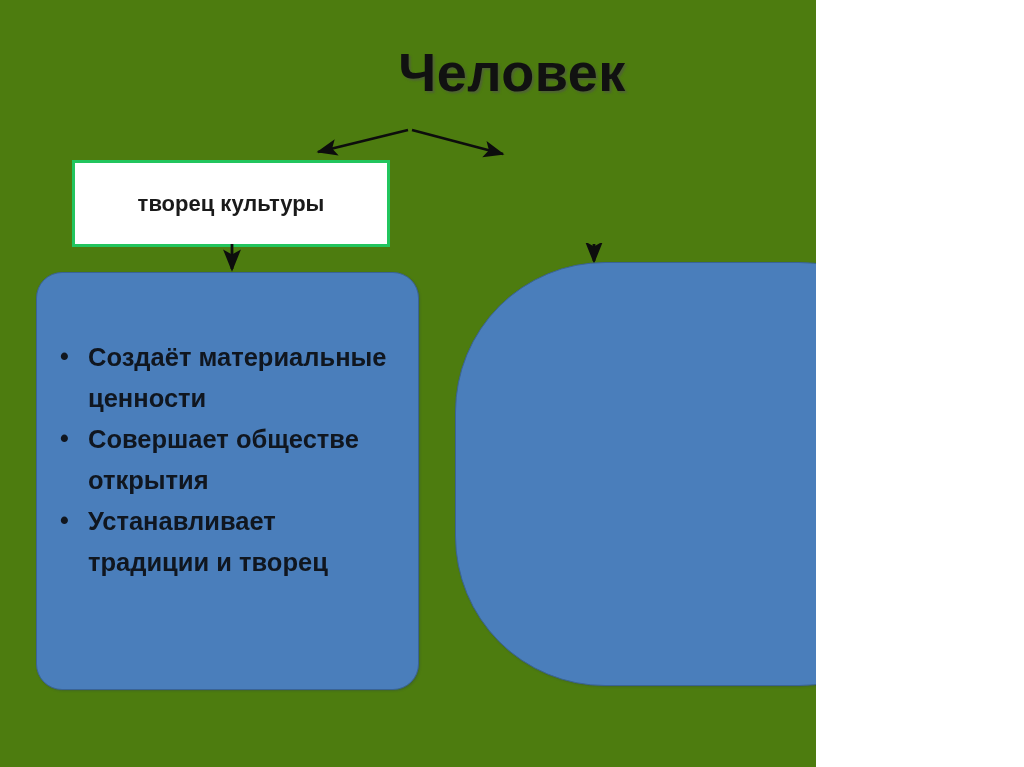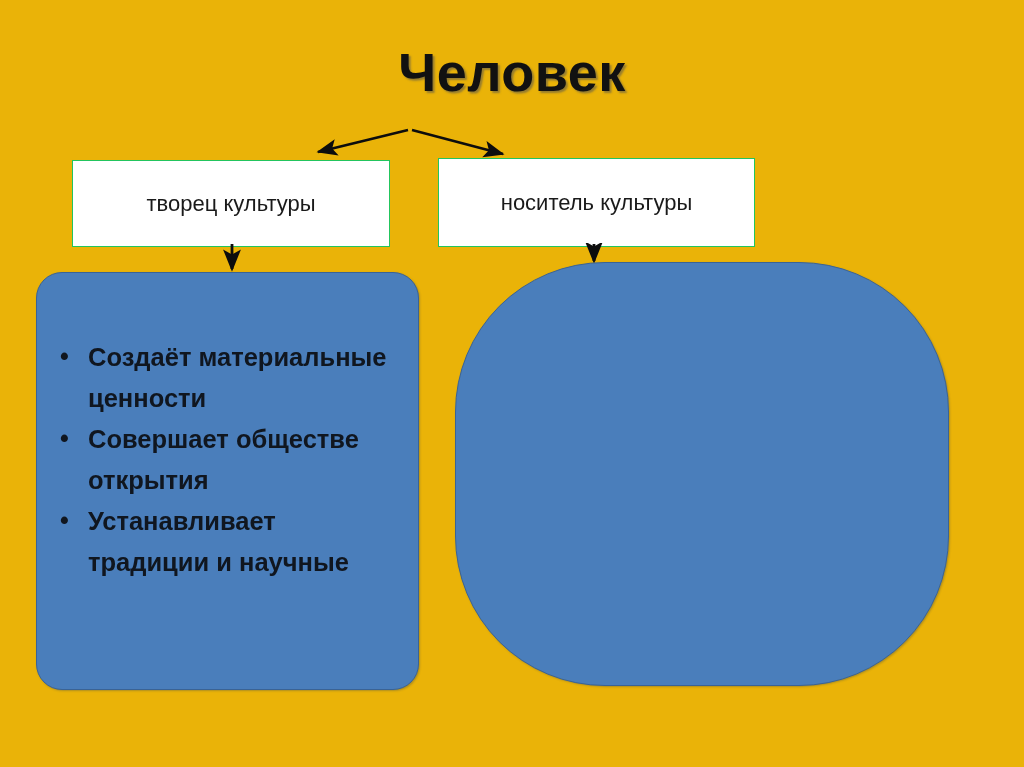--- a/index.html
+++ b/index.html
@@ -7,23 +7,23 @@
     margin: 0;
     padding: 0;
     background: #ffffff;
   }
   body {
     font-family: "Liberation Sans", "DejaVu Sans", sans-serif;
     -webkit-font-smoothing: antialiased;
   }
   #slide {
     position: relative;
-    width: 1024px;
+    width: 816px;
     height: 767px;
-    background: #eab308;
+    background: #4d7c0f;
     overflow: hidden;
   }
 
   
   #title {
     position: absolute;
     left: 0;
     top: 44px;
     width: 1024px;
     text-align: center;
@@ -34,25 +34,25 @@
     text-shadow: 2px 2px 2px rgba(80, 80, 80, 0.55);
     line-height: 1.05;
     white-space: nowrap;
   }
 
   
   .orange-box {
     position: absolute;
     box-sizing: border-box;
     background: #ffffff;
-    border: 1px solid #22c55e;
+    border: 3px solid #22c55e;
     display: flex;
     align-items: center;
     justify-content: center;
-    font-weight: normal;
+    font-weight: bold;
     font-size: 22px;
     color: #1a1a1a;
     white-space: nowrap;
   }
   #box-creator {
     left: 72px;
     top: 160px;
     width: 318px;
     height: 87px;
   }
@@ -173,26 +173,23 @@
       </marker>
     </defs>
     <line x1="18" y1="1" x2="18" y2="26" stroke="#0d0d0d" stroke-width="2.8" marker-end="url(#ah2)"></line>
   </svg>
 
   <div class="blue-shape" id="shape-creator"></div>
 
   <ul class="bullets" id="bullets-creator">
     <li>Создаёт материальные ценности</li>
     <li>Совершает обществе открытия</li>
-    <li>Устанавливает традиции и научные</li>
+    <li>Устанавливает традиции и творец</li>
   </ul>
 
-  <div class="orange-box" id="box-bearer">
-    <span>носитель культуры</span>
-  </div>
 
   <svg class="connector" id="connector-right-down" viewBox="0 0 38 26" width="38" height="26" aria-hidden="true">
     <defs>
       <marker id="ah3" markerWidth="9" markerHeight="9" refX="7" refY="3.2" orient="auto" markerUnits="strokeWidth">
         <path d="M0,0 L8,3.2 L0,6.4 L1.8,3.2 Z" fill="#0d0d0d"></path>
       </marker>
     </defs>
     <line x1="18" y1="1" x2="18" y2="18" stroke="#0d0d0d" stroke-width="2.8" marker-end="url(#ah3)"></line>
   </svg>
 

